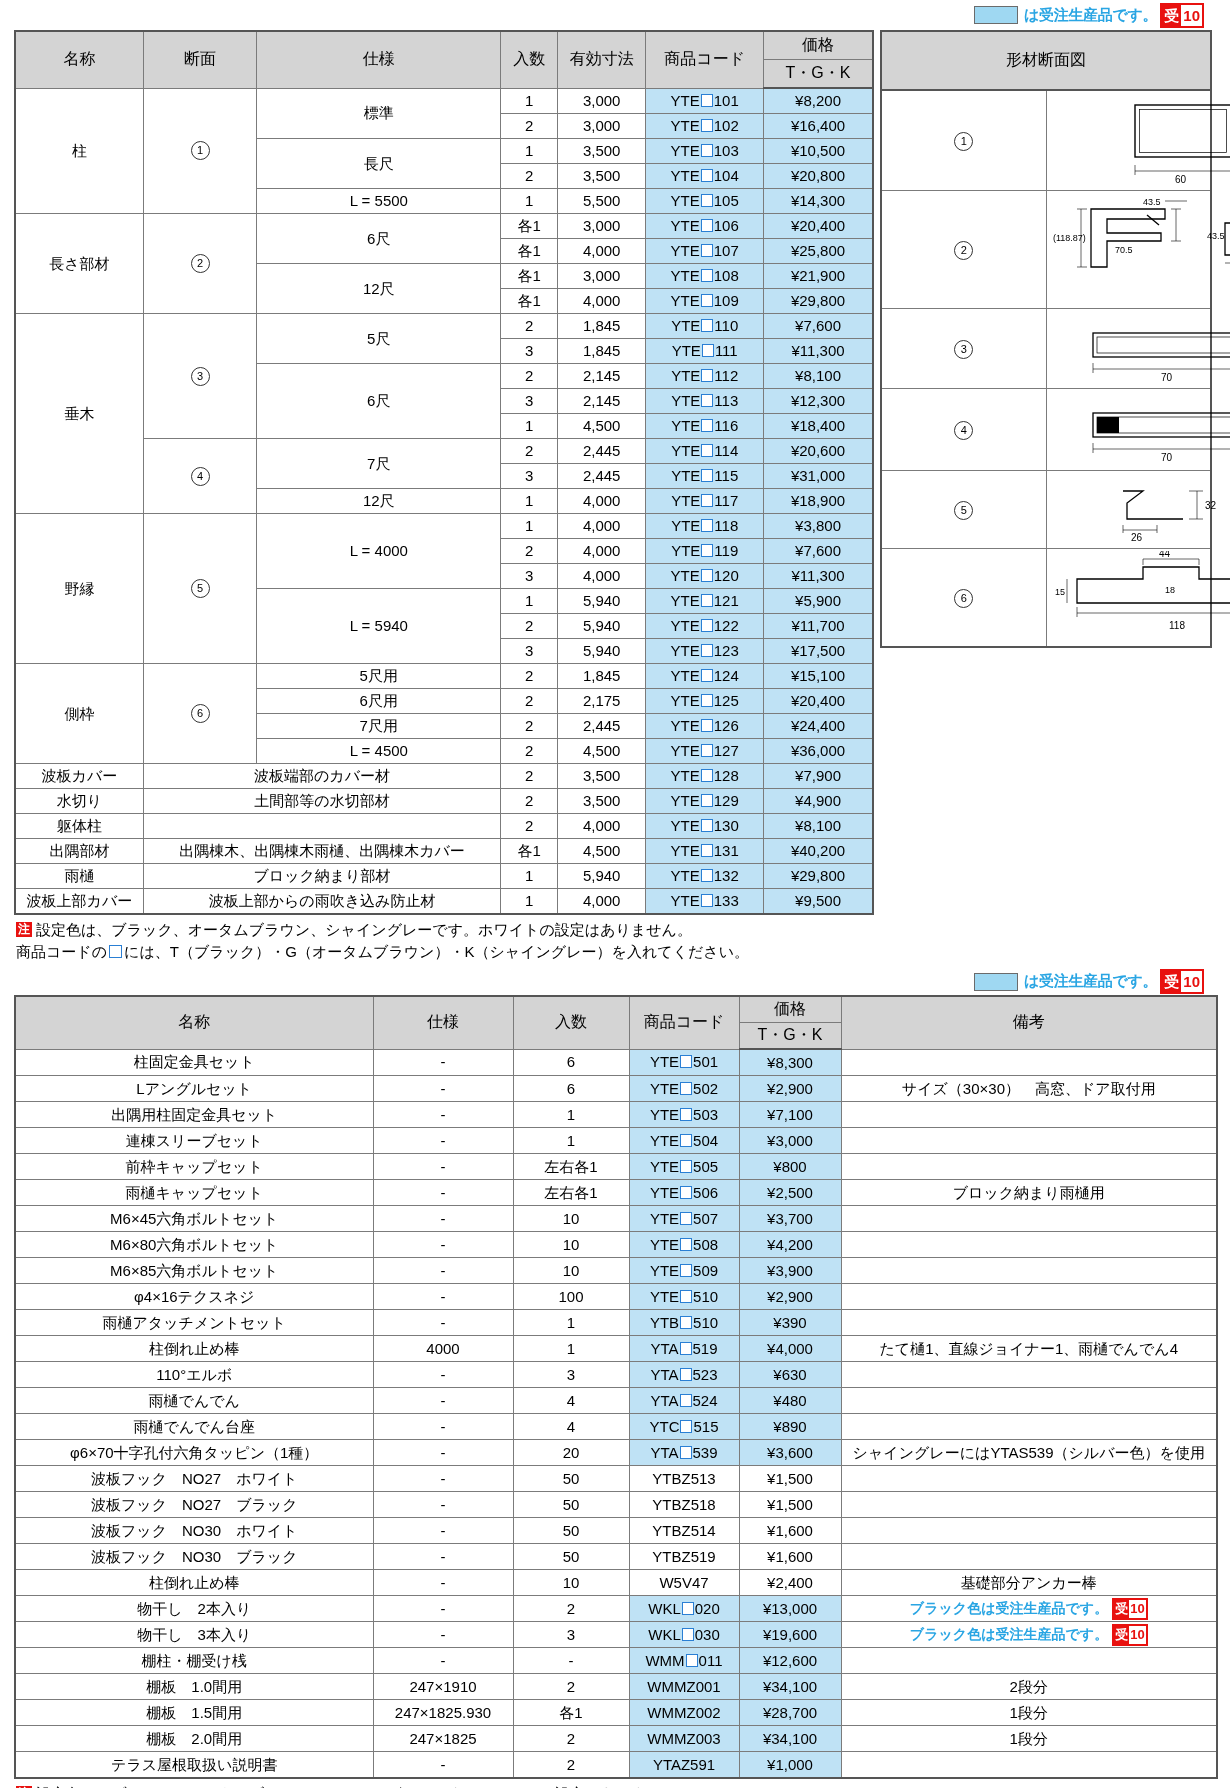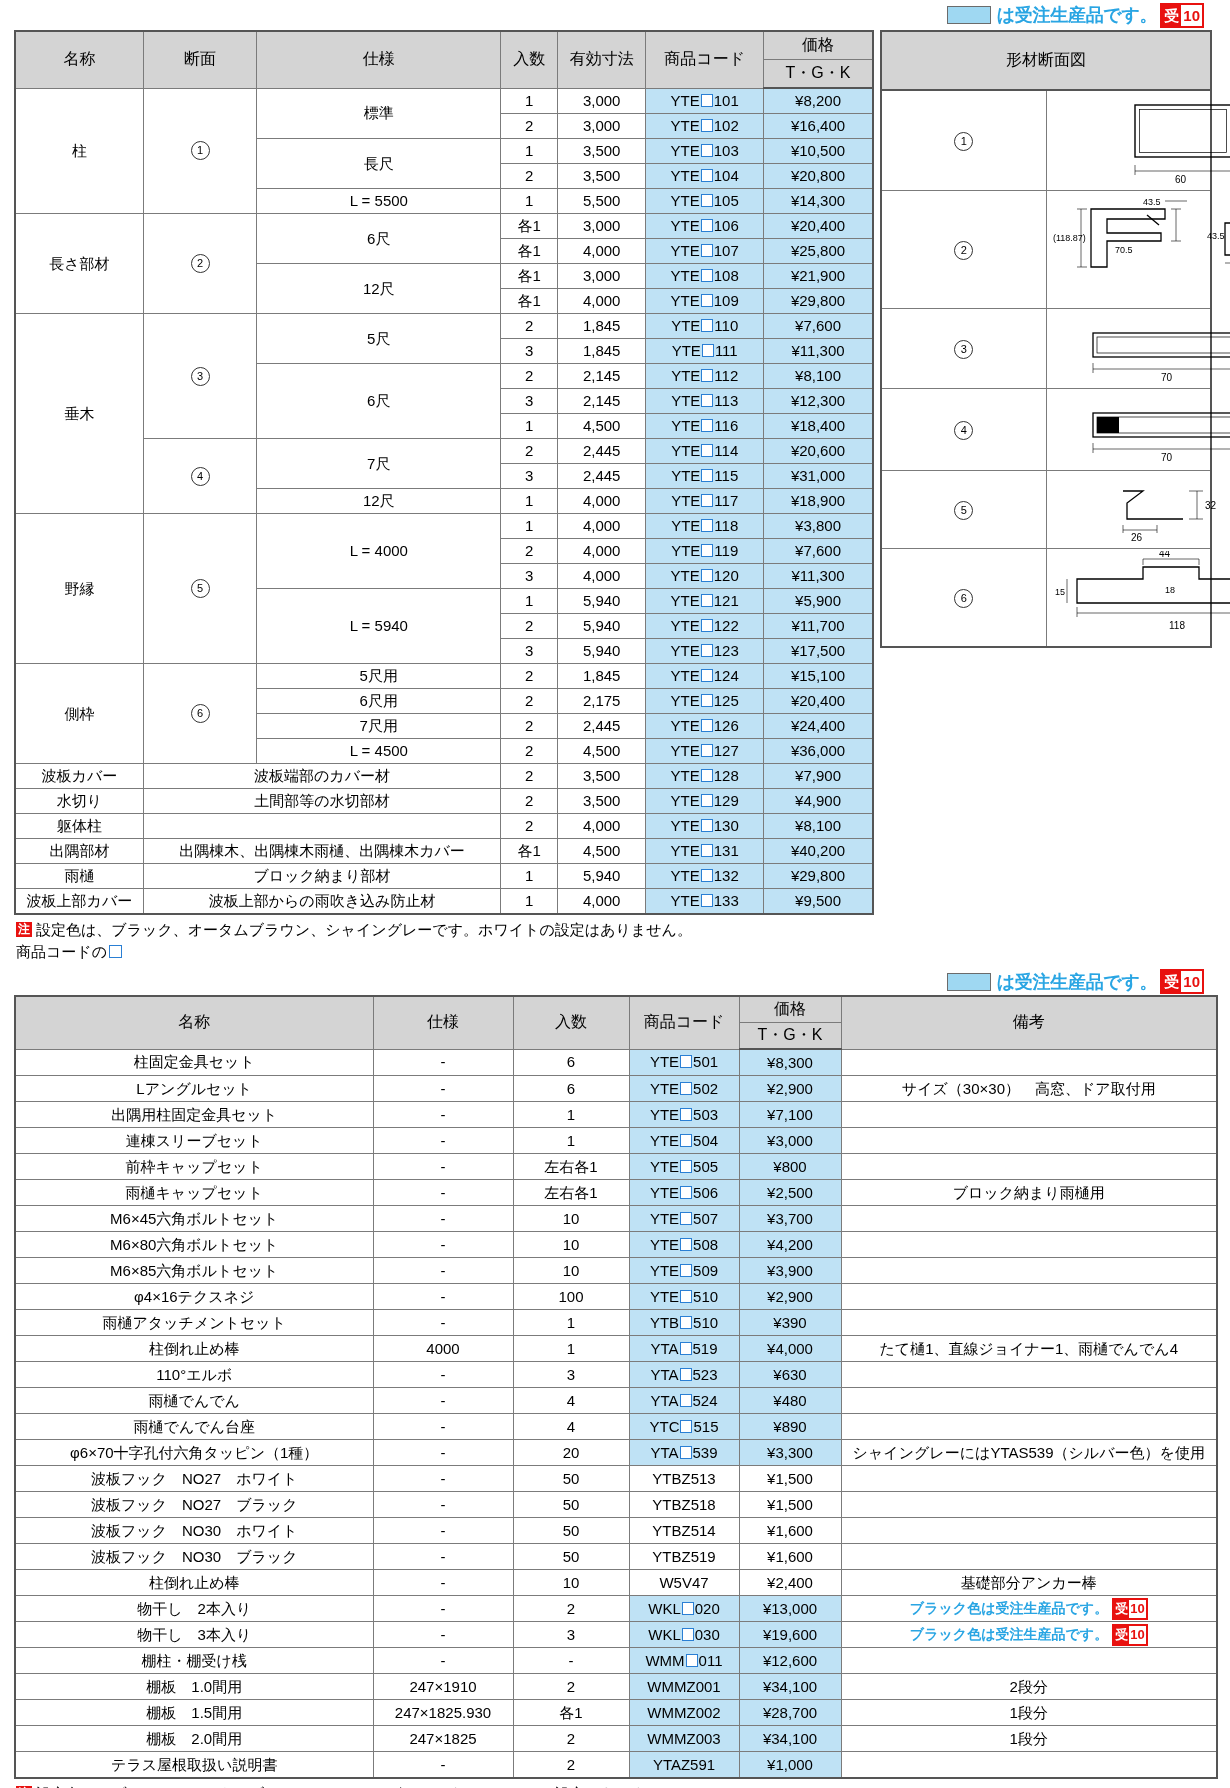--- a/index.html
+++ b/index.html
@@ -27,21 +27,21 @@
     padding-right: 12px;
   }
   .legend-swatch {
     width: 42px; height: 16px;
     background: #9fd8f2;
     border: 1.5px solid #6b6b6b;
     margin-right: 6px;
   }
   .legend-text {
     color: #29a5e3;
-    font-size: 18px;
+    font-size: 15px;
     font-weight: bold;
     letter-spacing: -0.3px;
   }
   .badge-ju {
     display: inline-flex;
     align-items: stretch;
     border: 2px solid #e8110f;
     margin-left: 3px;
     height: 21px;
     background: #fff;
@@ -617,20 +617,21 @@
   </div>
 
   <div class="note-block">
     <div class="note-line">
       <span class="note-mark">注</span>
       <span>設定色は、ブラック、オータムブラウン、シャイングレーです。ホワイトの設定はありません。</span>
     </div>
     <div class="note-line">
       <span>商品コードの</span>
       <span class="note-square"></span>
+      <span>には、T（ブラック）・G（オータムブラウン）・K（シャイングレー）を入れてください。</span>
     </div>
   </div>
 
   <div class="legend-line legend2">
     <span class="legend-swatch"></span>
     <span class="legend-text">は受注生産品です。</span>
     <span class="badge-ju">
       <span class="b1">受</span>
       <span class="b2">10</span>
     </span>
@@ -775,21 +776,21 @@
           <td class="">4</td>
           <td class=" blue">YTC<span class="code-sq"></span>515</td>
           <td class=" blue">¥890</td>
           <td class="rem thick-r"></td>
         </tr>
         <tr>
           <td class="nm thick-l">φ6×70十字孔付六角タッピン（1種）</td>
           <td class="">-</td>
           <td class="">20</td>
           <td class=" blue">YTA<span class="code-sq"></span>539</td>
-          <td class=" blue">¥3,300</td>
+          <td class=" blue">¥3,600</td>
           <td class="rem thick-r">シャイングレーにはYTAS539（シルバー色）を使用</td>
         </tr>
         <tr>
           <td class="nm thick-l">波板フック　NO27　ホワイト</td>
           <td class="">-</td>
           <td class="">50</td>
           <td class="">YTBZ513</td>
           <td class="">¥1,500</td>
           <td class="rem thick-r"></td>
         </tr>

